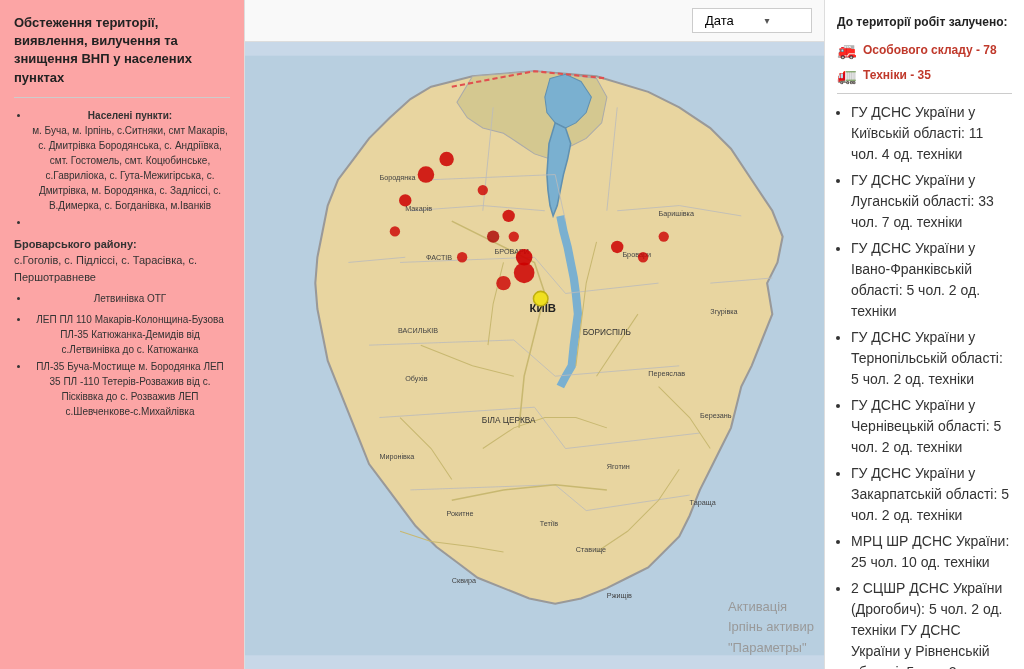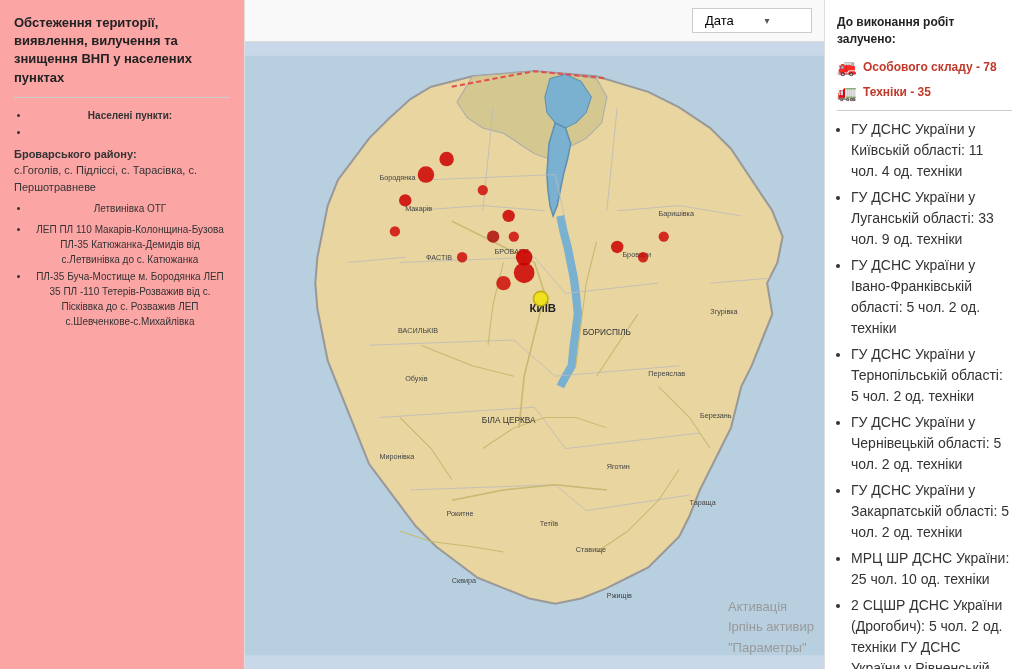--- a/index.html
+++ b/index.html
@@ -165,20 +165,21 @@
 
 <div class="main-container">
 
   <div class="left-panel">
     <h2>Обстеження території, виявлення, вилучення та знищення ВНП у населених пунктах</h2>
     <hr class="divider">
 
     <ul class="bullet-list">
       <li>
         <strong>Населені пункти:</strong><br>
+        <span>м. Буча, м. Ірпінь, с.Ситняки, смт Макарів, с. Дмитрівка Бородянська, с. Андріївка, смт. Гостомель, смт. Коцюбинське, с.Гавриліока, с. Гута-Межигірська, с. Дмитрівка, м. Бородянка, с. Задліссі, с. В.Димерка, с. Богданівка, м.Іванків</span>
       </li>
       <li></li>
     </ul>
 
     <div class="sub-text">
       <strong>Броварського району:</strong><br>
       <span>с.Гоголів, с. Підліссі, с. Тарасівка, с. Першотравневе</span>
     </div>
 
     <ul class="bullet-list">
@@ -402,40 +403,40 @@
       
       <div class="activation-watermark">
         <div>Активація</div>
         <div>Ірпінь активир</div>
         <div>"Параметры"</div>
       </div>
     </div>
   </div>
 
   <div class="right-panel">
-    <h3>До виконання робіт залучено:</h3>
+    <h3>До території робіт залучено:</h3>
 
     <div class="stat-row">
       <span class="stat-icon">🚒</span>
       <span class="stat-label">
         <strong>Особового складу - 78</strong>
       </span>
     </div>
     <div class="stat-row">
       <span class="stat-icon">🚛</span>
       <span class="stat-label">
         <strong>Техніки - 35</strong>
       </span>
     </div>
 
     <hr class="right-divider">
 
     <ul class="right-list">
       <li>ГУ ДСНС України у Київській області: 11 чол. 4 од. техніки</li>
-      <li>ГУ ДСНС України у Луганській області: 33 чол. 9 од. техніки</li>
+      <li>ГУ ДСНС України у Луганській області: 33 чол. 7 од. техніки</li>
       <li>ГУ ДСНС України у Івано-Франківській області: 5 чол. 2 од. техніки</li>
       <li>ГУ ДСНС України у Тернопільській області: 5 чол. 2 од. техніки</li>
       <li>ГУ ДСНС України у Чернівецькій області: 5 чол. 2 од. техніки</li>
       <li>ГУ ДСНС України у Закарпатській області: 5 чол. 2 од. техніки</li>
       <li>МРЦ ШР ДСНС України: 25 чол. 10 од. техніки</li>
       <li>2 СЦШР ДСНС України (Дрогобич): 5 чол. 2 од. техніки ГУ ДСНС України у Рівненській області: 5 чол. 2 од. техніки</li>
     </ul>
   </div>
 </div>
 

